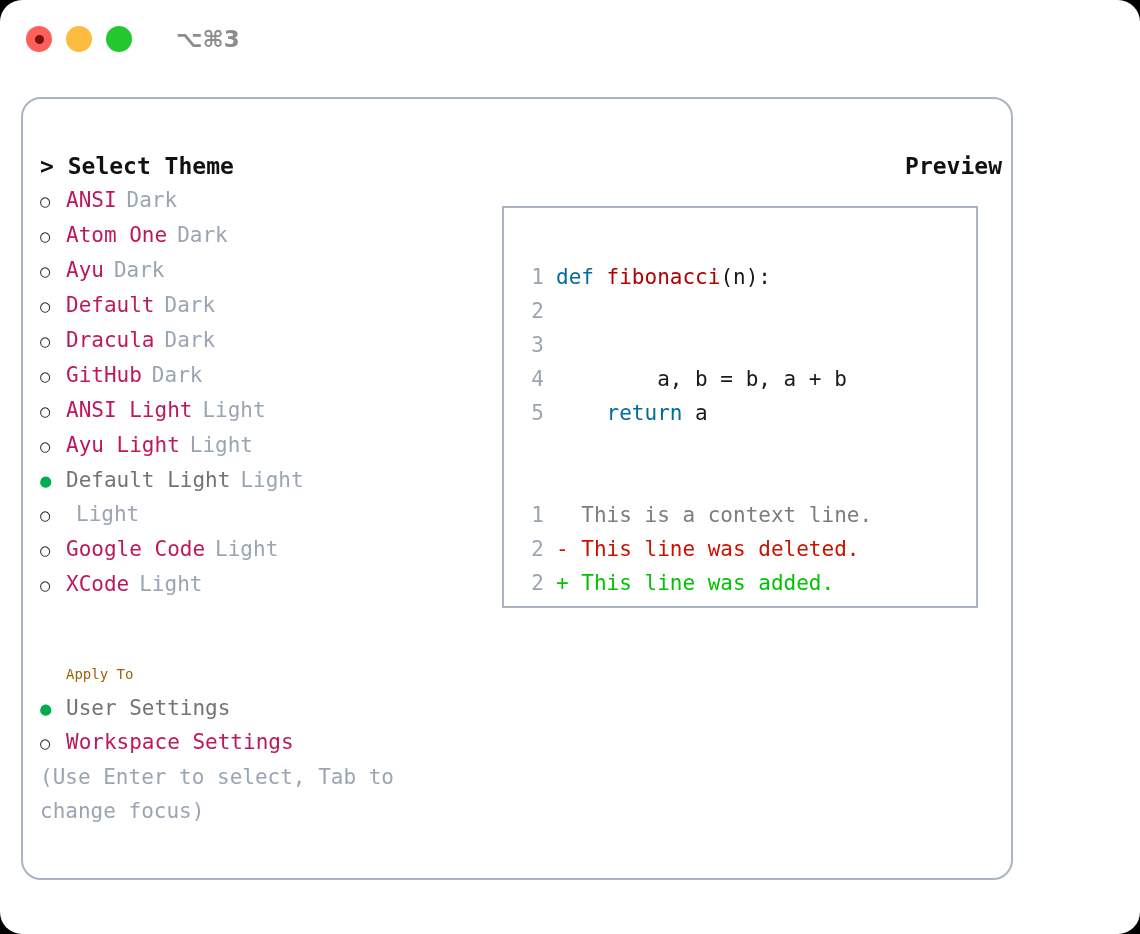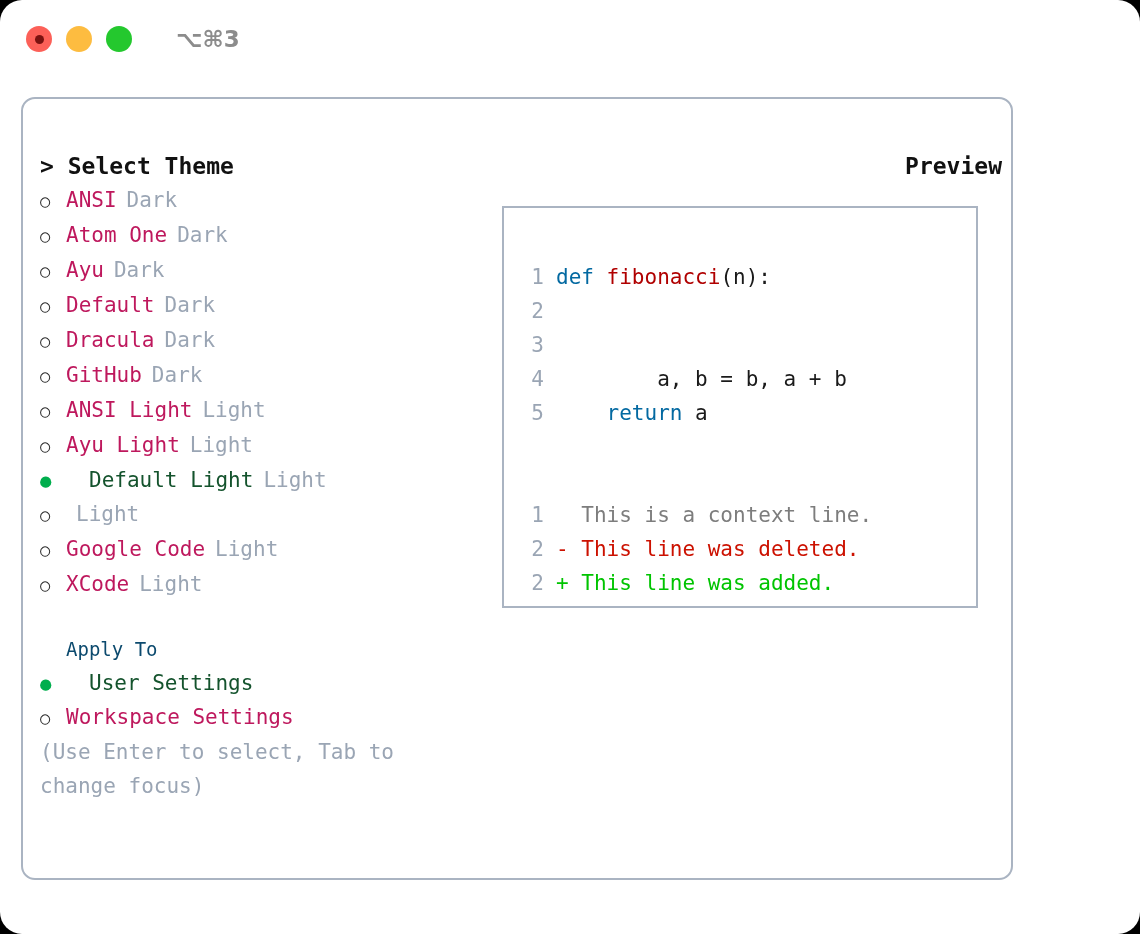--- a/index.html
+++ b/index.html
@@ -66,21 +66,21 @@
   }
 
   
   #panel {
     position: absolute;
     left: 21px;
     top: 97px;
     width: 992px;
     height: 783px;
     border: 2px solid #aab4c2;
-    border-radius: 14px;
+    border-radius: 20px;
     background: #ffffff;
     text-decoration: underline;
   }
 
   
   #left-col {
     position: absolute;
     left: 17px;
     top: 50px;
     width: 440px;
@@ -108,34 +108,35 @@
     flex: 0 0 26px;
     font-size: 17px;
     color: #2b2b2b;
     line-height: 34px;
   }
   .marker.sel {
     color: #00ae4d;
     font-size: 19px;
   }
   .opt-label { color: #be185d; }
-  .opt-row.selected .opt-label { color: #14532d; margin-left: 23px; }
+  .opt-row.selected .opt-label { color: #737373; }
   .opt-badge {
     color: #9aa5b4;
     margin-left: 10px;
   }
 
   .group-gap { height: 30px; }
 
   #apply-title {
-    font-size: 19px;
-    color: #0c4a6e;
+    font-size: 14px;
+    color: #a16207;
     line-height: 34px;
     padding-left: 26px;
     white-space: pre;
+    margin-top: 25px;
   }
 
   #hint {
     font-size: 21px;
     color: #9aa5b4;
     line-height: 34px;
     width: 410px;
     white-space: pre-wrap;
   }
 

